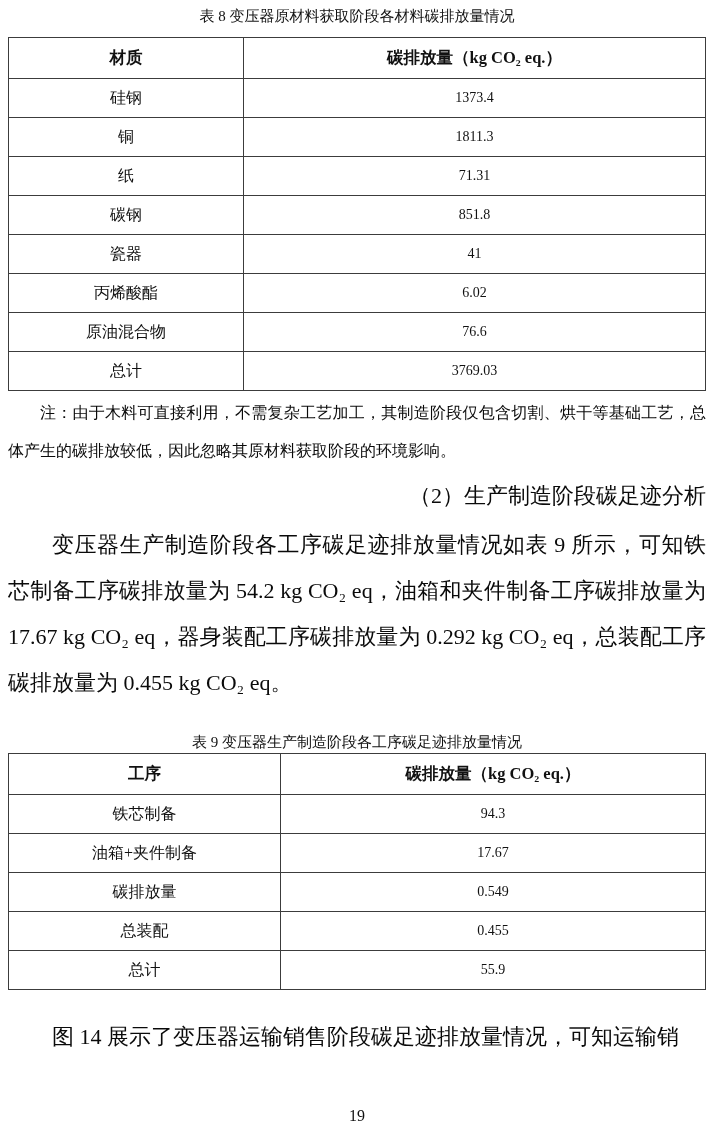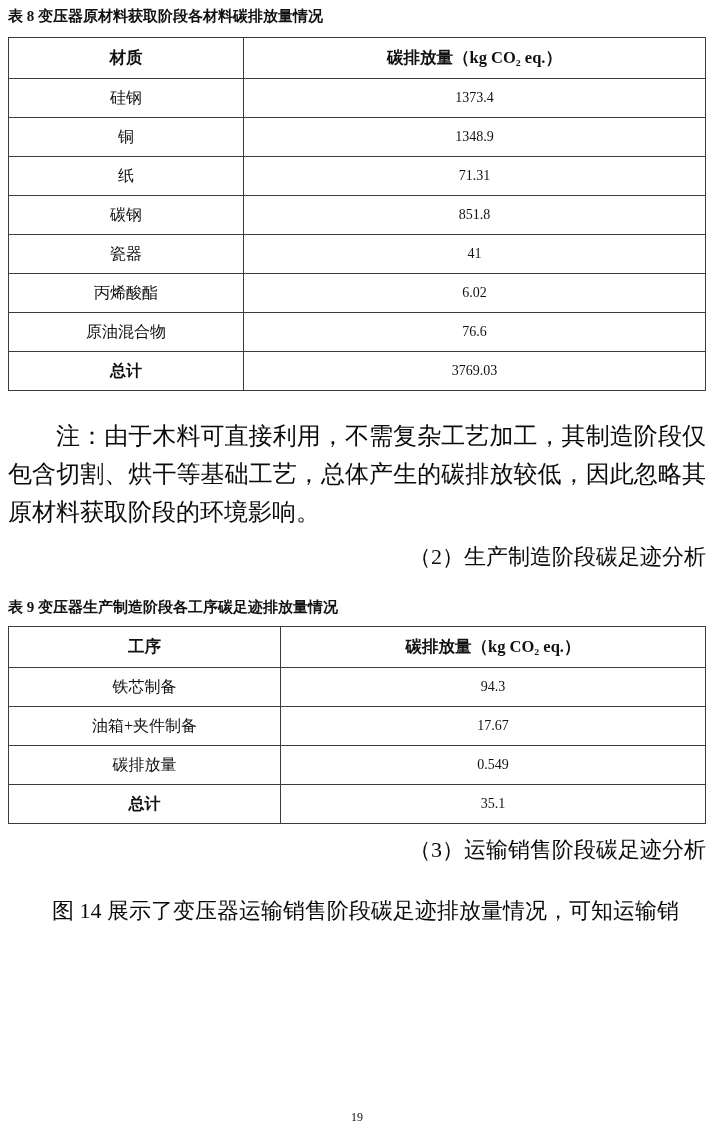--- a/index.html
+++ b/index.html
@@ -11,28 +11,27 @@
     overflow:hidden;
   }
   .page{
     box-sizing:border-box;
     width:714px;height:1133px;
     padding:6px 8px 0 8px;
     position:relative;
   }
   .caption{
     margin:0;
-    text-align:left;
+    text-align:center;
     font-size:15px;
     line-height:20px;
     color:#111;
-    font-weight:bold;
   }
   .caption.cap8{margin-bottom:11px;}
-  .caption.cap9{margin-top:26px;margin-bottom:9px;}
+  .caption.cap9{margin-top:26px;margin-bottom:1px;}
   table{
     width:698px;
     border-collapse:collapse;
     table-layout:fixed;
   }
   th,td{
     border:1px solid #3c3c3c;
     text-align:center;
     vertical-align:middle;
     font-size:16px;
@@ -41,24 +40,24 @@
   }
   th{
     height:40px;
     font-weight:bold;
     font-size:16.5px;
   }
   td{height:38px;}
   td.num{font-size:14px;}
   col.t8c1{width:235px;}
   col.t9c1{width:272px;}
-  tr.total td.lbl{font-weight:bold;}
+  tr.total td.lbl{font-weight:normal;}
   .note{
-    margin:26px 0 0 0;
-    font-size:24px;
+    margin:3px 0 0 0;
+    font-size:16px;
     line-height:38px;
     text-indent:2em;
     text-align:justify;
     color:#0a0a0a;
   }
   h2.sec{
     margin:12px 0 0 0;
     font-size:22px;
     line-height:28px;
     font-weight:normal;
@@ -75,21 +74,21 @@
   }
   p.body.last{
     margin-top:24px;
     text-align:left;
   }
   .pagenum{
     position:absolute;
     left:0;right:0;
     bottom:8px;
     text-align:center;
-    font-size:12px;
+    font-size:16px;
     color:#111;
   }
 </style>
 </head>
 <body>
 
 <div class="page">
 
   <p class="caption cap8">表 8 变压器原材料获取阶段各材料碳排放量情况</p>
 
@@ -104,21 +103,21 @@
         <th>碳排放量（kg CO₂ eq.）</th>
       </tr>
     </thead>
     <tbody>
       <tr>
         <td>硅钢</td>
         <td class="num">1373.4</td>
       </tr>
       <tr>
         <td>铜</td>
-        <td class="num">1348.9</td>
+        <td class="num">1811.3</td>
       </tr>
       <tr>
         <td>纸</td>
         <td class="num">71.31</td>
       </tr>
       <tr>
         <td>碳钢</td>
         <td class="num">851.8</td>
       </tr>
       <tr>
@@ -137,20 +136,21 @@
         <td class="lbl">总计</td>
         <td class="num">3769.03</td>
       </tr>
     </tbody>
   </table>
 
   <p class="note">注：由于木料可直接利用，不需复杂工艺加工，其制造阶段仅包含切割、烘干等基础工艺，总体产生的碳排放较低，因此忽略其原材料获取阶段的环境影响。</p>
 
   <h2 class="sec">（2）生产制造阶段碳足迹分析</h2>
 
+  <p class="body">变压器生产制造阶段各工序碳足迹排放量情况如表 9 所示，可知铁芯制备工序碳排放量为 54.2 kg CO₂ eq，油箱和夹件制备工序碳排放量为 17.67 kg CO₂ eq，器身装配工序碳排放量为 0.292 kg CO₂ eq，总装配工序碳排放量为 0.455 kg CO₂ eq。</p>
 
   <p class="caption cap9">表 9 变压器生产制造阶段各工序碳足迹排放量情况</p>
 
   <table>
     <colgroup>
         <col class="t9c1">
         <col>
       </colgroup>
     <thead>
       <tr>
@@ -164,26 +164,29 @@
         <td class="num">94.3</td>
       </tr>
       <tr>
         <td>油箱+夹件制备</td>
         <td class="num">17.67</td>
       </tr>
       <tr>
         <td>碳排放量</td>
         <td class="num">0.549</td>
       </tr>
+      <tr>
+        <td>总装配</td>
+        <td class="num">0.455</td>
+      </tr>
       <tr class="total">
         <td class="lbl">总计</td>
-        <td class="num">35.1</td>
+        <td class="num">55.9</td>
       </tr>
     </tbody>
   </table>
 
-  <h2 class="sec">（3）运输销售阶段碳足迹分析</h2>
 
   <p class="body last">图 14 展示了变压器运输销售阶段碳足迹排放量情况，可知运输销</p>
 
   <div class="pagenum">19</div>
 
 </div>
 
 </body></html>

